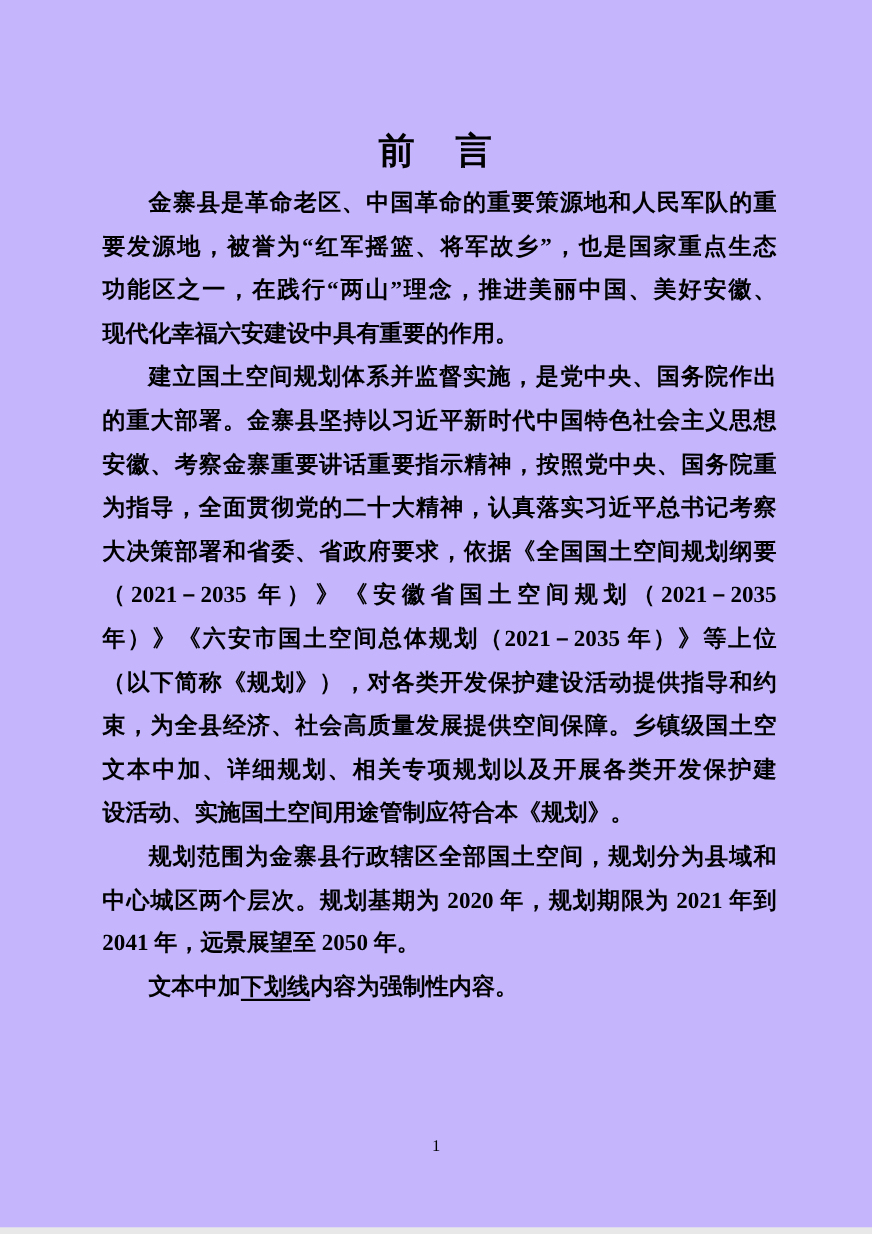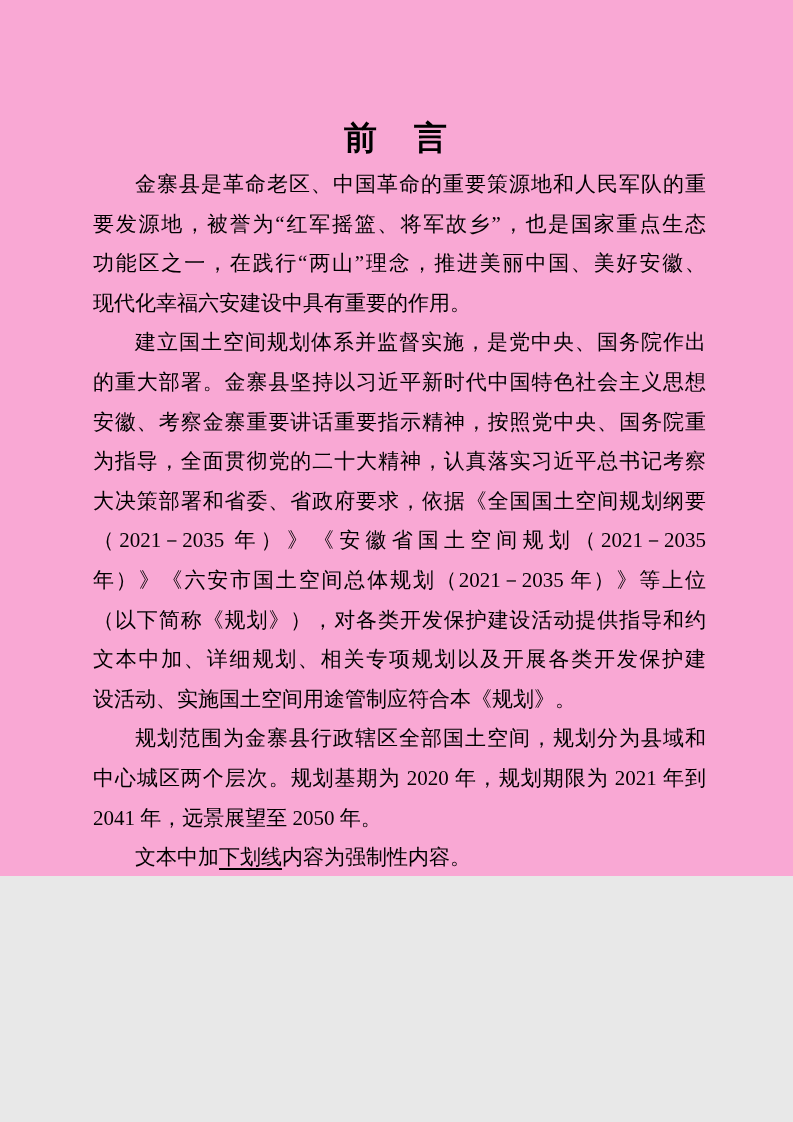--- a/index.html
+++ b/index.html
@@ -1,21 +1,21 @@
 <!DOCTYPE html>
 <html><head>
 <meta charset="utf-8">
 <style>
   html, body { margin: 0; padding: 0; background: #e8e8e8; }
   .page {
     position: relative;
     width: 793px;
-    height: 876px;
+    height: 1116px;
     margin: 0 auto;
-    background: #f9a8d4;
+    background: #c4b5fd;
     color: #000000;
     font-family: "Liberation Serif", "DejaVu Serif", serif;
     overflow: hidden;
   }
   .doc-title {
     position: absolute;
     top: 93px;
     left: 0;
     width: 100%;
     text-align: center;
@@ -31,20 +31,21 @@
     left: 93px;
     width: 613px;
     font-size: 21px;
   }
   .line {
     line-height: 39.6px;
     height: 39.6px;
     white-space: nowrap;
     overflow: hidden;
     text-align: left;
+    font-weight: bold;
   }
   .line.fill {
     text-align: justify;
     text-align-last: justify;
     text-justify: inter-character;
   }
   .line.indent { text-indent: 2em; }
   .u {
     text-decoration: underline;
     text-underline-offset: 4px;
@@ -77,20 +78,21 @@
 
     <div>
       <div class="line indent fill">建立国土空间规划体系并监督实施，是党中央、国务院作出</div>
       <div class="line fill">的重大部署。金寨县坚持以习近平新时代中国特色社会主义思想</div>
       <div class="line fill">安徽、考察金寨重要讲话重要指示精神，按照党中央、国务院重</div>
       <div class="line fill">为指导，全面贯彻党的二十大精神，认真落实习近平总书记考察</div>
       <div class="line fill">大决策部署和省委、省政府要求，依据《全国国土空间规划纲要</div>
       <div class="line fill">（2021－2035 年）》《安徽省国土空间规划（2021－2035</div>
       <div class="line fill">年）》《六安市国土空间总体规划（2021－2035 年）》等上位</div>
       <div class="line fill">（以下简称《规划》），对各类开发保护建设活动提供指导和约</div>
+      <div class="line fill">束，为全县经济、社会高质量发展提供空间保障。乡镇级国土空</div>
       <div class="line fill">文本中加、详细规划、相关专项规划以及开展各类开发保护建</div>
       <div class="line">设活动、实施国土空间用途管制应符合本《规划》。</div>
     </div>
 
     <div>
       <div class="line indent fill">规划范围为金寨县行政辖区全部国土空间，规划分为县域和</div>
       <div class="line fill">中心城区两个层次。规划基期为 2020 年，规划期限为 2021 年到</div>
       <div class="line">2041 年，远景展望至 2050 年。</div>
     </div>
 

